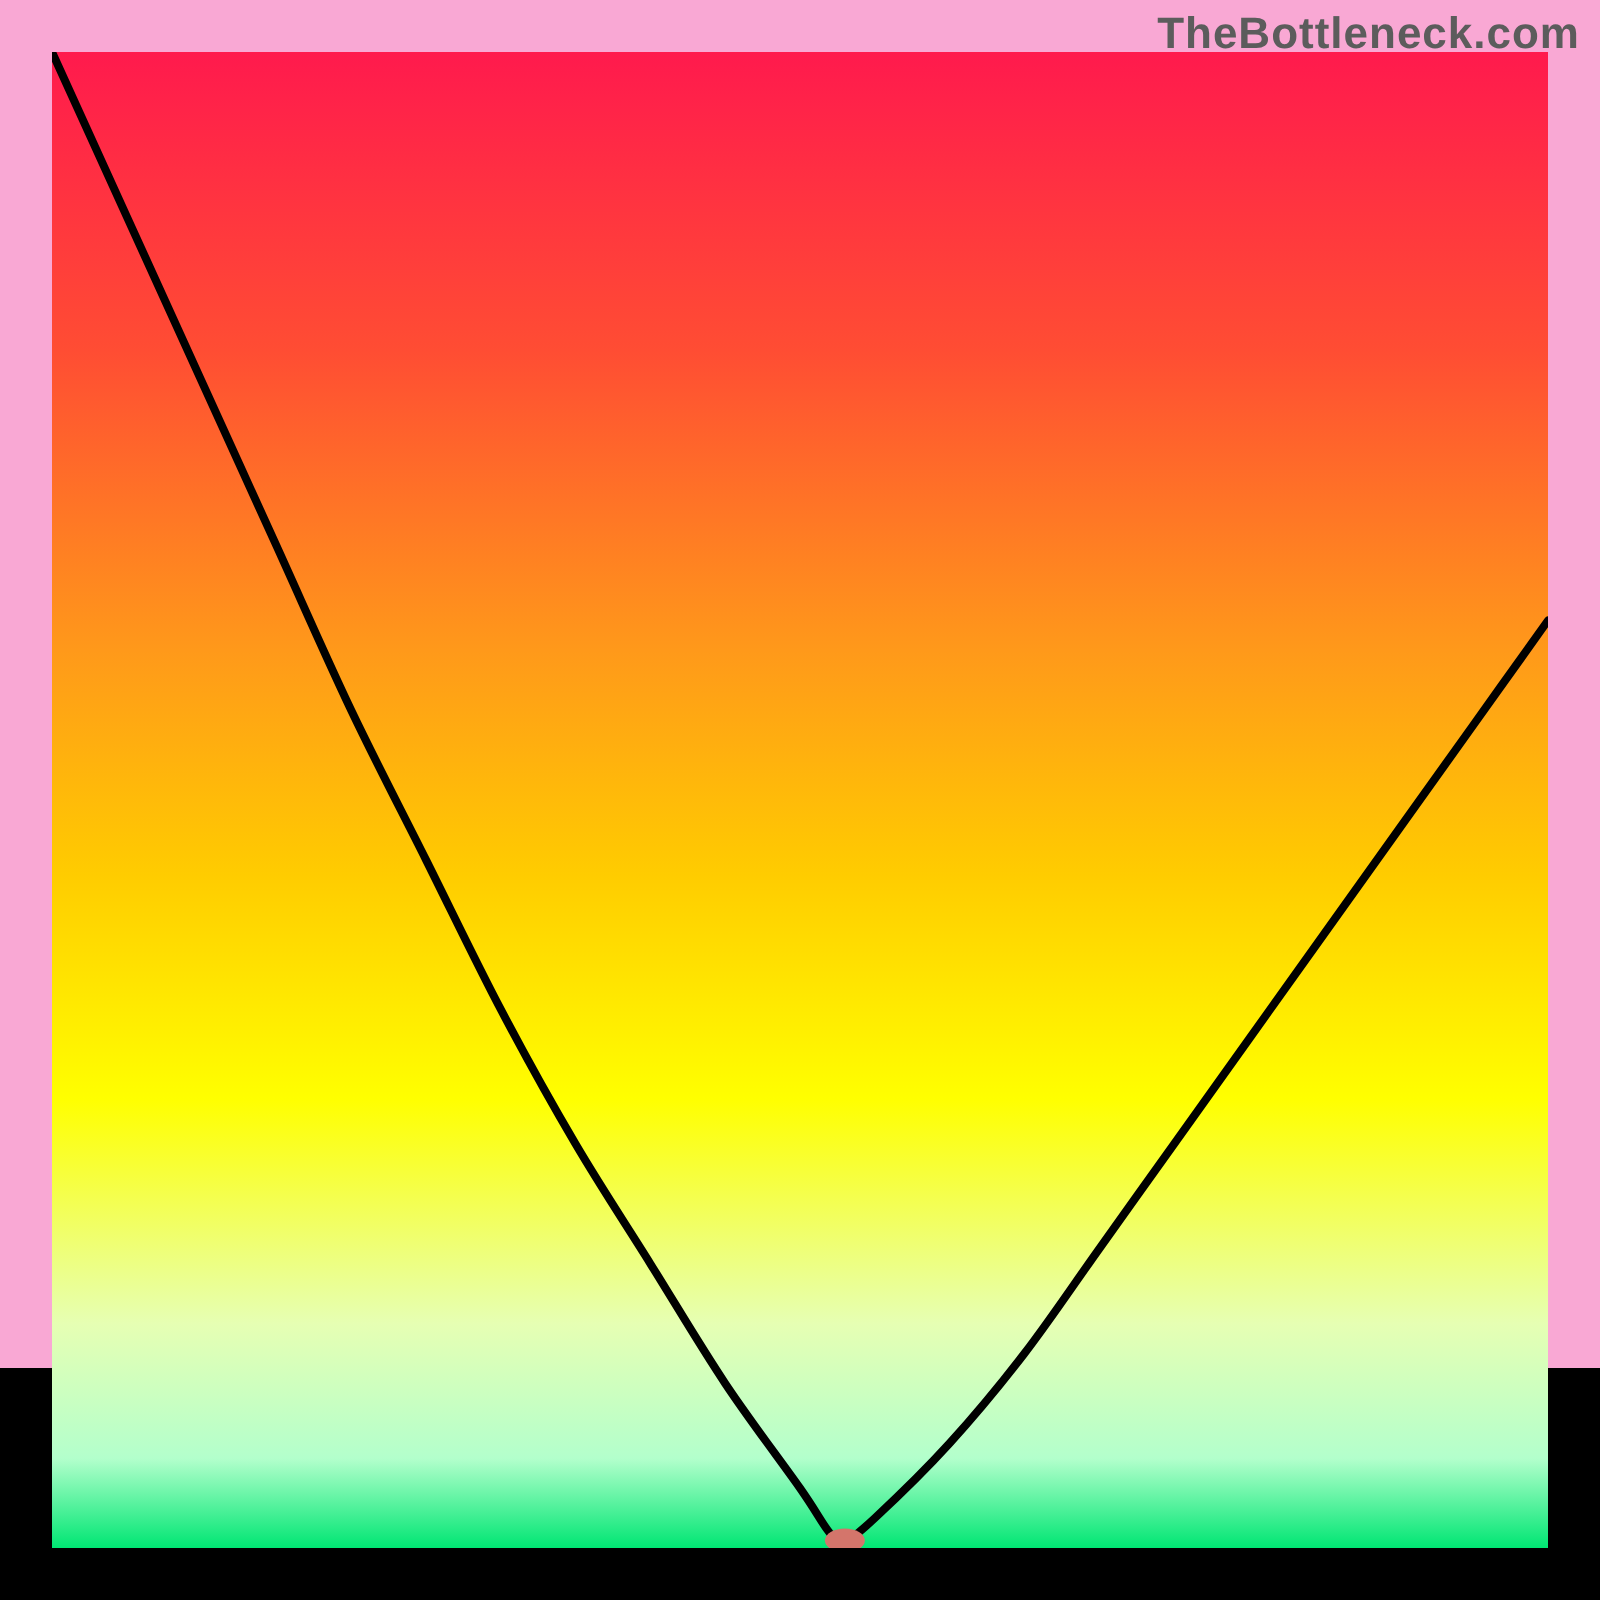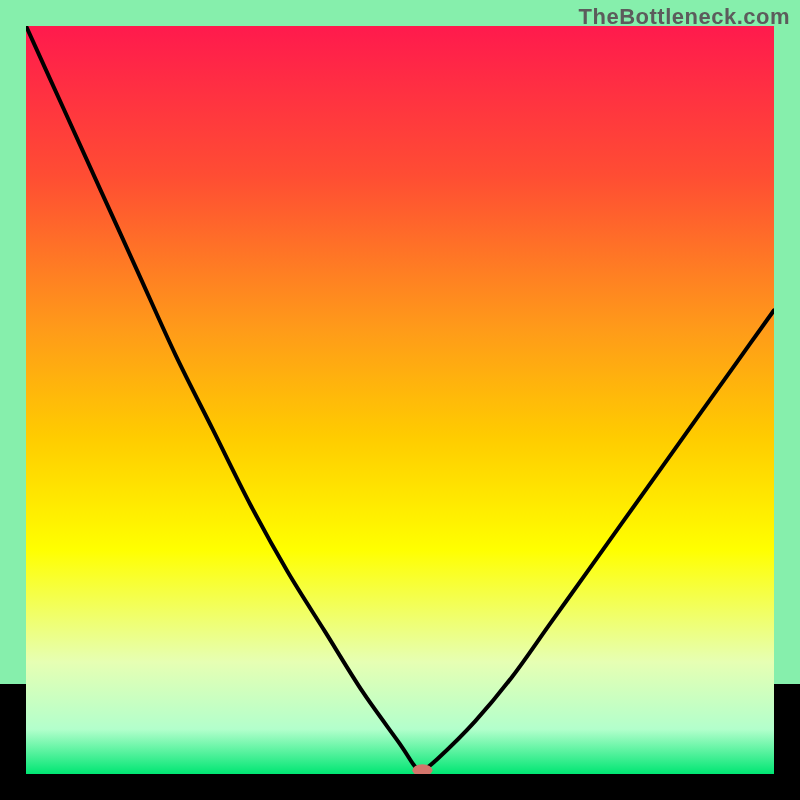--- a/index.html
+++ b/index.html
@@ -8,21 +8,21 @@
     background: #000;
     width: 800px;
     height: 800px;
     overflow: hidden;
     font-family: Arial, Helvetica, sans-serif;
   }
   .frame {
     position: relative;
     width: 800px;
     height: 684px;
-    background: #86efac;
+    background: #f9a8d4;
   }
   .attribution {
     position: absolute;
     top: 4px;
     right: 10px;
     color: #5c5c5c;
     font-size: 22px;
     font-weight: bold;
     letter-spacing: 0.5px;
     z-index: 10;

